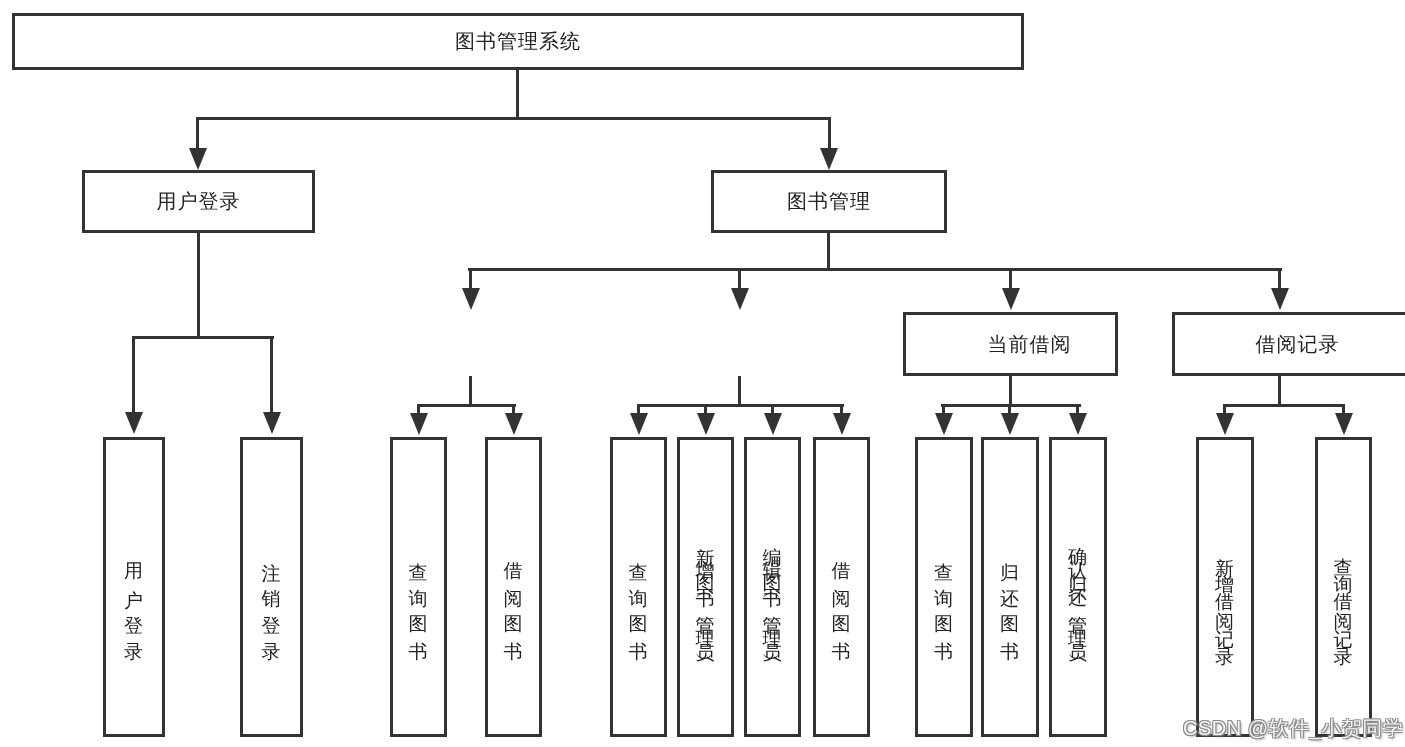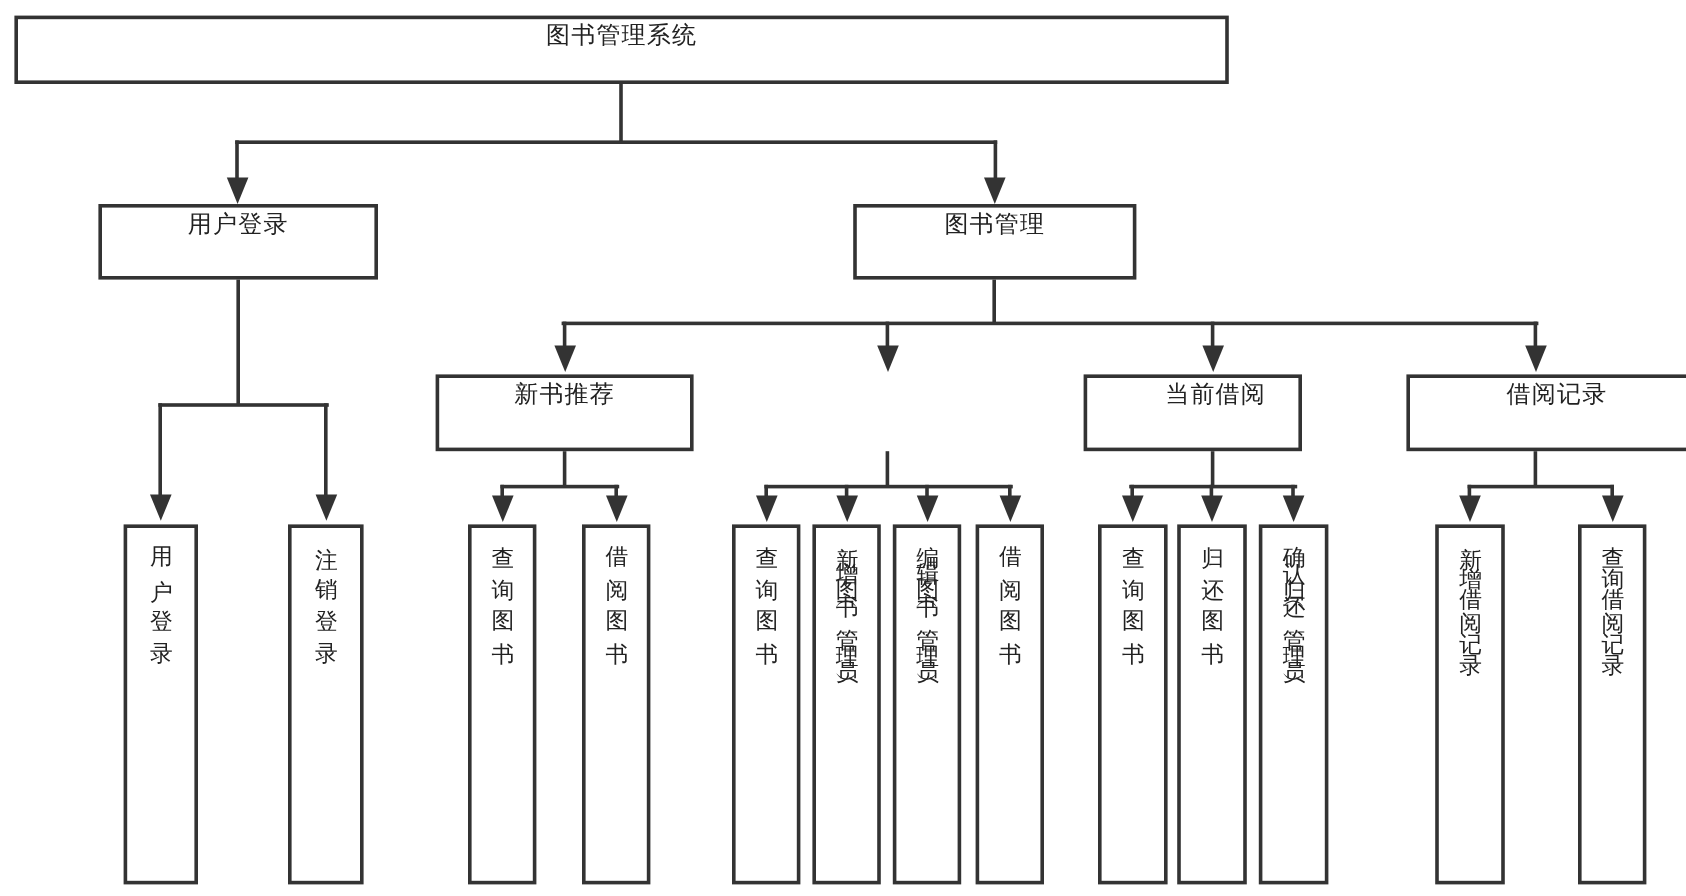--- a/index.html
+++ b/index.html
@@ -13,21 +13,21 @@
     position: relative;
     width: 1405px; height: 747px;
     background: #ffffff;
   }
   .box {
     position: absolute;
     box-sizing: border-box;
     background: #ffffff;
     border: 3px solid #333333;
     display: flex;
-    align-items: flex-start;
+    align-items: center;
     justify-content: center;
     color: #222222;
   }
   .hbox span {
     font-size: 20px;
     letter-spacing: 1px;
     white-space: nowrap;
   }
   .hbox.top { top: 13px; height: 57px; }
   .hbox.l2  { top: 170px; height: 63px; }
@@ -103,24 +103,21 @@
   <div class="line" style="left:468px; top:268px; width:814px; height:3px;"></div>
   <div class="line" style="left:469px; top:268px; width:3px; height:22px;"></div>
   <div class="line" style="left:738px; top:268px; width:3px; height:22px;"></div>
   <div class="line" style="left:1009px; top:268px; width:3px; height:22px;"></div>
   <div class="line" style="left:1278px; top:268px; width:3px; height:22px;"></div>
   <div class="arrow" style="left:462px; top:288px;"></div>
   <div class="arrow" style="left:731px; top:288px;"></div>
   <div class="arrow" style="left:1002px; top:288px;"></div>
   <div class="arrow" style="left:1271px; top:288px;"></div>
 
-  <div class="box hbox l3" style="left:363px; width:215px;">
-    <span>新书推荐</span>
-  </div>
-  <div class="box hbox l3" style="left:903px; width:182px;padding-left:38px;">
+  <div class="box hbox l3" style="left:903px; width:215px;padding-left:38px;">
     <span>当前借阅</span>
   </div>
   <div class="box hbox l3" style="left:1172px; width:251px;">
     <span>借阅记录</span>
   </div>
 
   <div class="line" style="left:469px; top:376px; width:3px; height:30px;"></div>
   <div class="line" style="left:417px; top:404px; width:99px; height:3px;"></div>
   <div class="line" style="left:417px; top:404px; width:3px; height:12px;"></div>
   <div class="line" style="left:512px; top:404px; width:3px; height:12px;"></div>
@@ -191,14 +188,15 @@
     <span class="ls8">确认归还（管理员）</span>
   </div>
 
   <div class="box vbox" style="left:1196px; width:58px;">
     <span class="ls6">新增借阅记录</span>
   </div>
   <div class="box vbox" style="left:1315px; width:57px;">
     <span class="ls6">查询借阅记录</span>
   </div>
 
+  <div class="watermark">CSDN @软件_小贺同学</div>
 
 </div>
 
 </body></html>

